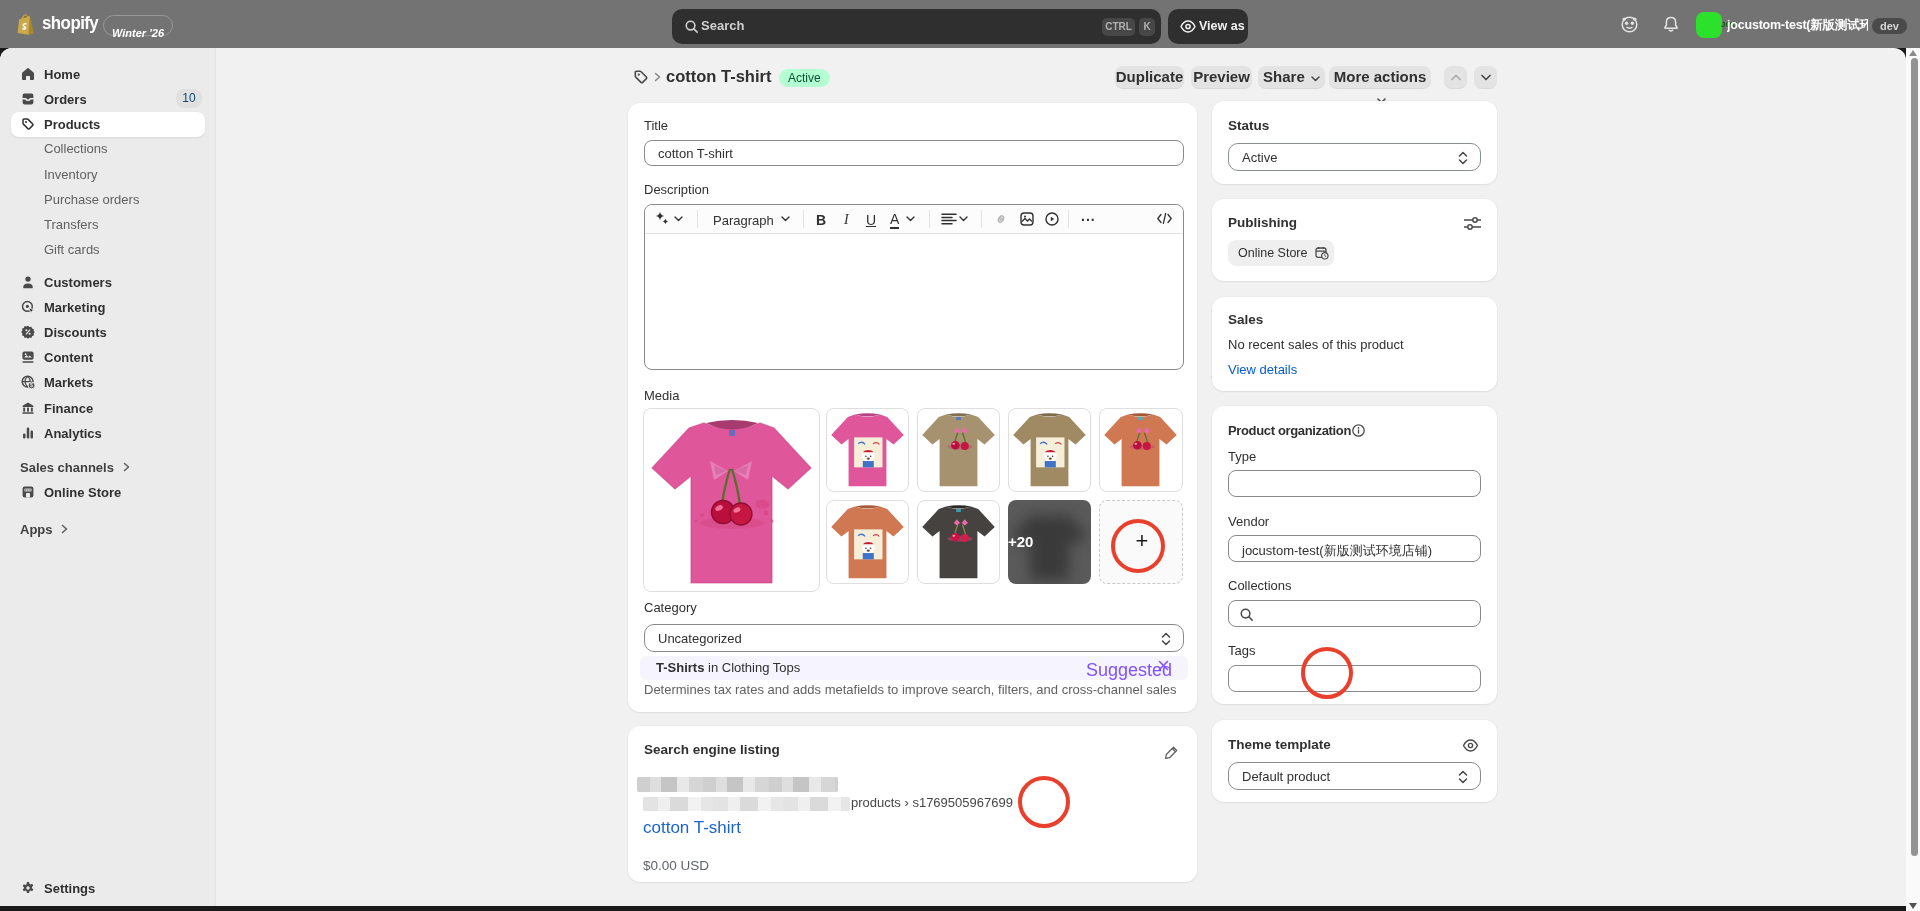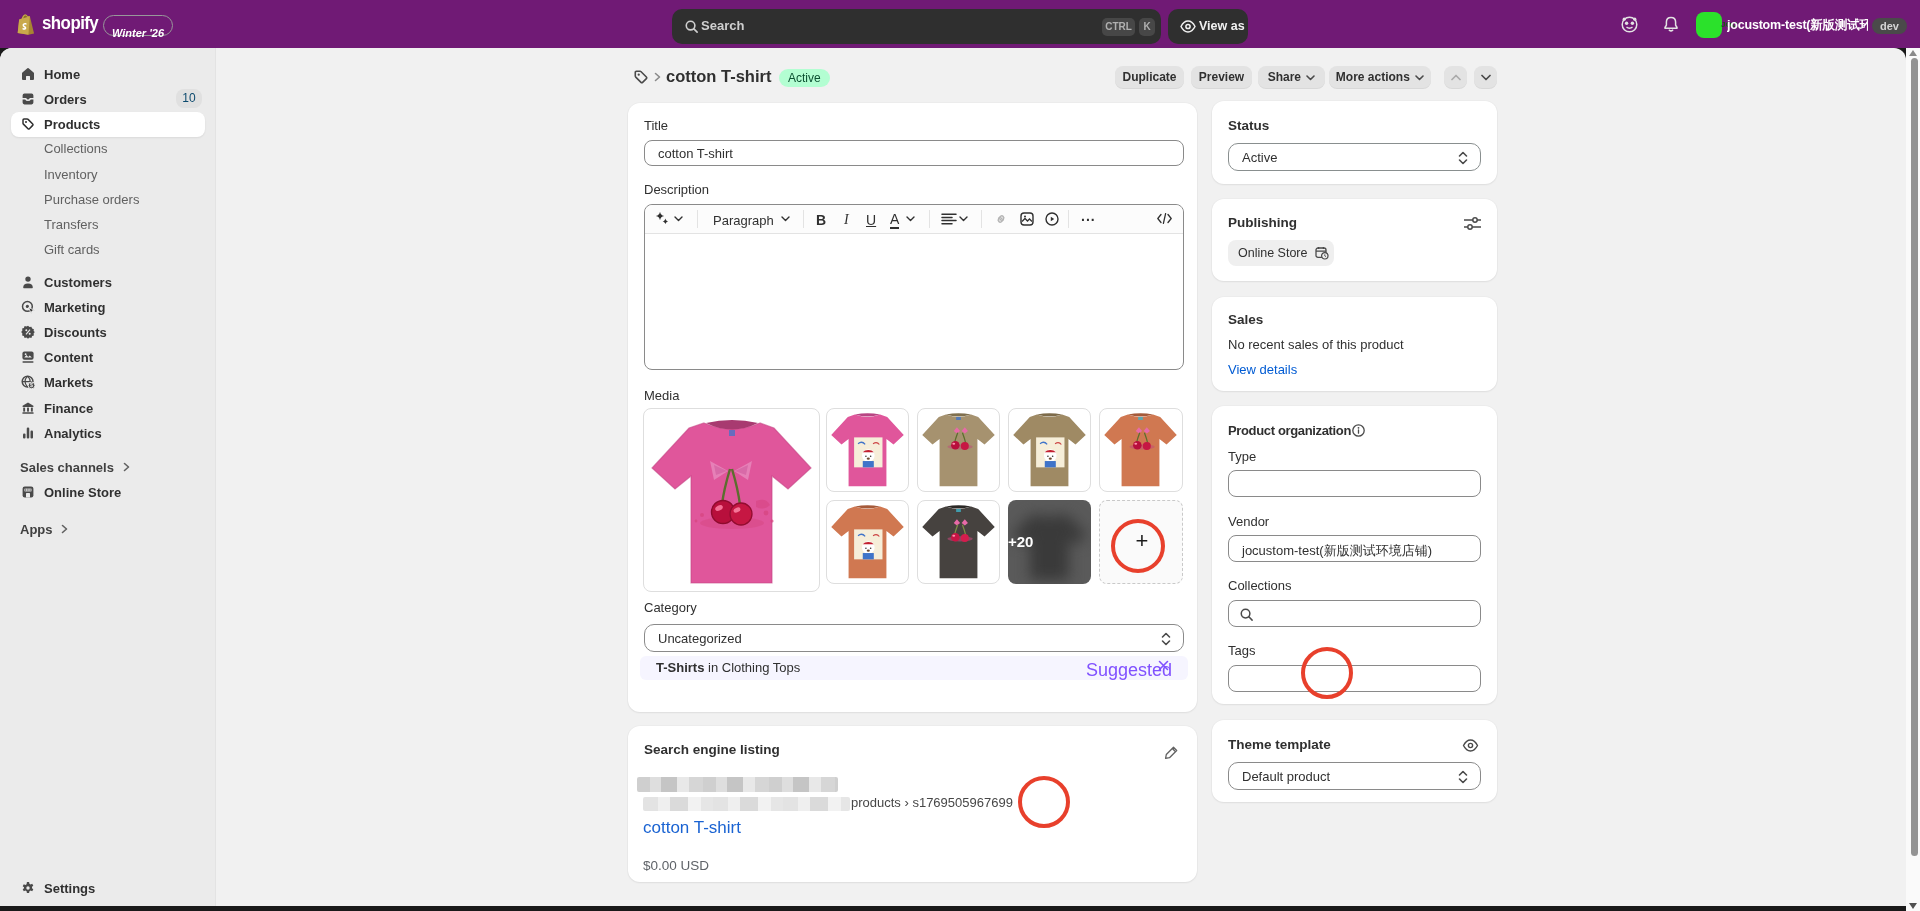--- a/index.html
+++ b/index.html
@@ -2,21 +2,21 @@
 <html><head>
 <meta charset="utf-8">
 <style>
   * { margin:0; padding:0; box-sizing:border-box; }
   html,body { width:1920px; height:911px; overflow:hidden; background:#1a1a1a;
     font-family:"Liberation Sans", sans-serif; color:#303030; }
   .abs { position:absolute; }
   #stage { position:relative; width:1920px; height:911px; }
 
   
-  #topbar { position:absolute; left:0; top:0; width:1920px; height:48px; background:#701a75; }
+  #topbar { position:absolute; left:0; top:0; width:1920px; height:48px; background:#737373; }
   .logotext { position:absolute; left:42px; top:13px; color:#fff; font-size:18px; font-weight:bold; letter-spacing:-0.6px; transform:scaleX(.94); transform-origin:left; }
   .winter { position:absolute; left:103px; top:15px; height:21px; padding:8px 8px; border:1.5px solid #98989a; border-radius:11px; color:#ffffff; font-size:11px; font-weight:bold; font-style:italic; line-height:18px; }
   .searchbox { position:absolute; left:672px; top:9px; width:489px; height:35px; background:#2f2f2f; border-radius:10px; }
   .searchbox .stext { position:absolute; left:29px; top:9px; font-size:13px; font-weight:bold; color:#cfcfcf; }
   .kbd { position:absolute; top:9px; height:18px; background:#474747; border-radius:5px; color:#b0b0b0; font-size:10px; font-weight:bold; text-align:center; line-height:18px; }
   .viewas { position:absolute; left:1168px; top:9px; width:80px; height:35px; background:#2f2f2f; border-radius:10px; color:#f1f1f1; font-size:12.5px; font-weight:bold; line-height:35px; }
   .avatar { position:absolute; left:1696px; top:12px; width:26px; height:26px; background:#2be12b; border-radius:8px; color:#115c11; font-size:8px; font-weight:bold; text-align:center; line-height:26px;padding-left:25px; }
   .uname { position:absolute; left:1727px; top:17px; width:141px; color:#fff; font-size:12.5px; font-weight:bold; overflow:hidden; white-space:nowrap; letter-spacing:-0.2px; }
   .devpill { position:absolute; left:1872px; top:18px; width:35px; height:16px; background:#4a4a4a; border-radius:8px; color:#d5d5d5; font-size:11px; font-weight:bold; text-align:center; line-height:16px; }
 
@@ -31,21 +31,21 @@
   .badge10 { position:absolute; left:176px; top:3px; width:26px; height:19px; background:#e0e0e0; border-radius:8px; font-size:12px; color:#0c4a6e; text-align:center; line-height:19px; font-weight:normal; }
   .shead { position:absolute; left:20px; font-size:13px; font-weight:bold; color:#404040; }
 
   
   #sbtrack { position:absolute; right:0; top:48px; width:14px; height:863px; background:#fafafa; }
   #sbthumb { position:absolute; right:2px; top:10px; width:7px; height:798px; background:#939393; border-radius:4px; }
 
   
   .pagehead-title { position:absolute; left:666px; top:19px; font-size:16.5px; font-weight:bold; color:#303030; }
   .activebadge { position:absolute; left:779px; top:21px; height:18px; padding:0 9px; background:#b3fed2; border-radius:9px; color:#0c5132; font-size:12px; line-height:18px; }
-  .hbtn { position:absolute; top:18px; height:22px; background:#e3e3e3; border-radius:8px; box-shadow:0 1px 0 rgba(0,0,0,.10); font-size:12px; font-weight:bold; color:#303030; text-align:center; }
+  .hbtn { position:absolute; top:18px; height:22px; background:#e3e3e3; border-radius:8px; box-shadow:0 1px 0 rgba(0,0,0,.10); font-size:15px; font-weight:bold; color:#303030; text-align:center; }
 
   
   .card { position:absolute; background:#fff; border-radius:12px; box-shadow:0 1px 2px rgba(26,26,26,.07), 0 0 0 1px rgba(0,0,0,.02); }
   .lbl { position:absolute; font-size:13px; color:#303030; }
   .ctitle { position:absolute; font-size:13px; font-weight:bold; color:#303030; }
   .input { position:absolute; background:#fff; border:1px solid #8a8a8a; border-radius:8px; font-size:13px; color:#303030; }
   .itext { position:absolute; left:13px; top:5px; font-size:13px; color:#303030; }
 
   .redcircle { position:absolute; border:4px solid #e8402c; border-radius:50%; }
 
@@ -465,20 +465,21 @@
           <path d="M1.5 5 L5 1.5 L8.5 5" stroke="#4a4a4a" stroke-width="1.6" fill="none" stroke-linecap="round" stroke-linejoin="round"></path>
           <path d="M1.5 9 L5 12.5 L8.5 9" stroke="#4a4a4a" stroke-width="1.6" fill="none" stroke-linecap="round" stroke-linejoin="round"></path>
         </svg>
     </div>
     <div class="abs" style="left:640px;top:608px;width:548px;height:24px;background:#f6f5ff;border-radius:6px;"></div>
     <div class="abs" style="left:656px;top:612px;font-size:13px;"><span style="font-weight:bold;">T-Shirts</span> in Clothing Tops</div>
     <div class="abs" style="left:1086px;top:612px;font-size:18px;color:#8051ff;">Suggested</div>
     <svg class="abs" style="left:1158px;top:612px" width="11" height="11" viewBox="0 0 11 11">
         <path d="M1.5 1.5 L9.5 9.5 M9.5 1.5 L1.5 9.5" stroke="#8051ff" stroke-width="1.6" stroke-linecap="round"></path>
       </svg>
+    <div class="abs" style="left:644px;top:634px;font-size:13px;color:#616161;">Determines tax rates and adds metafields to improve search, filters, and cross-channel sales</div>
 
     <div class="card" style="left:628px;top:678px;width:569px;height:156px;"></div>
     <div class="ctitle" style="left:644px;top:694px;font-size:13.5px;">Search engine listing</div>
     <svg class="abs" style="left:1164px;top:697px" width="15" height="15" viewBox="0 0 15 15">
         <path d="M9.5 2.3 l3.2 3.2 -7.2 7.2 -3.9 .7 .7 -3.9 Z M8.3 3.5 l3.2 3.2" stroke="#616161" stroke-width="1.3" fill="none" stroke-linejoin="round"></path>
       </svg>
     <div class="blurline" style="left:637px;top:729px;width:201px;height:15px;background:repeating-linear-gradient(90deg,#cfcfcf 0 13px,#dedede 13px 24px,#c5c5c5 24px 40px,#e8e8e8 40px 52px,#d6d6d6 52px 66px);border-radius:2px;"></div>
     <div class="blurline" style="left:643px;top:749px;width:207px;height:14px;background:repeating-linear-gradient(90deg,#e3e3e3 0 15px,#efefef 15px 27px,#dadada 27px 45px,#f2f2f2 45px 58px,#e6e6e6 58px 70px);border-radius:2px;"></div>
     <div class="abs" style="left:851px;top:747px;font-size:13px;color:#474747;">products › s1769505967699</div>
     <div class="abs" style="left:643px;top:770px;font-size:17px;color:#1a63d2;">cotton T-shirt</div>

